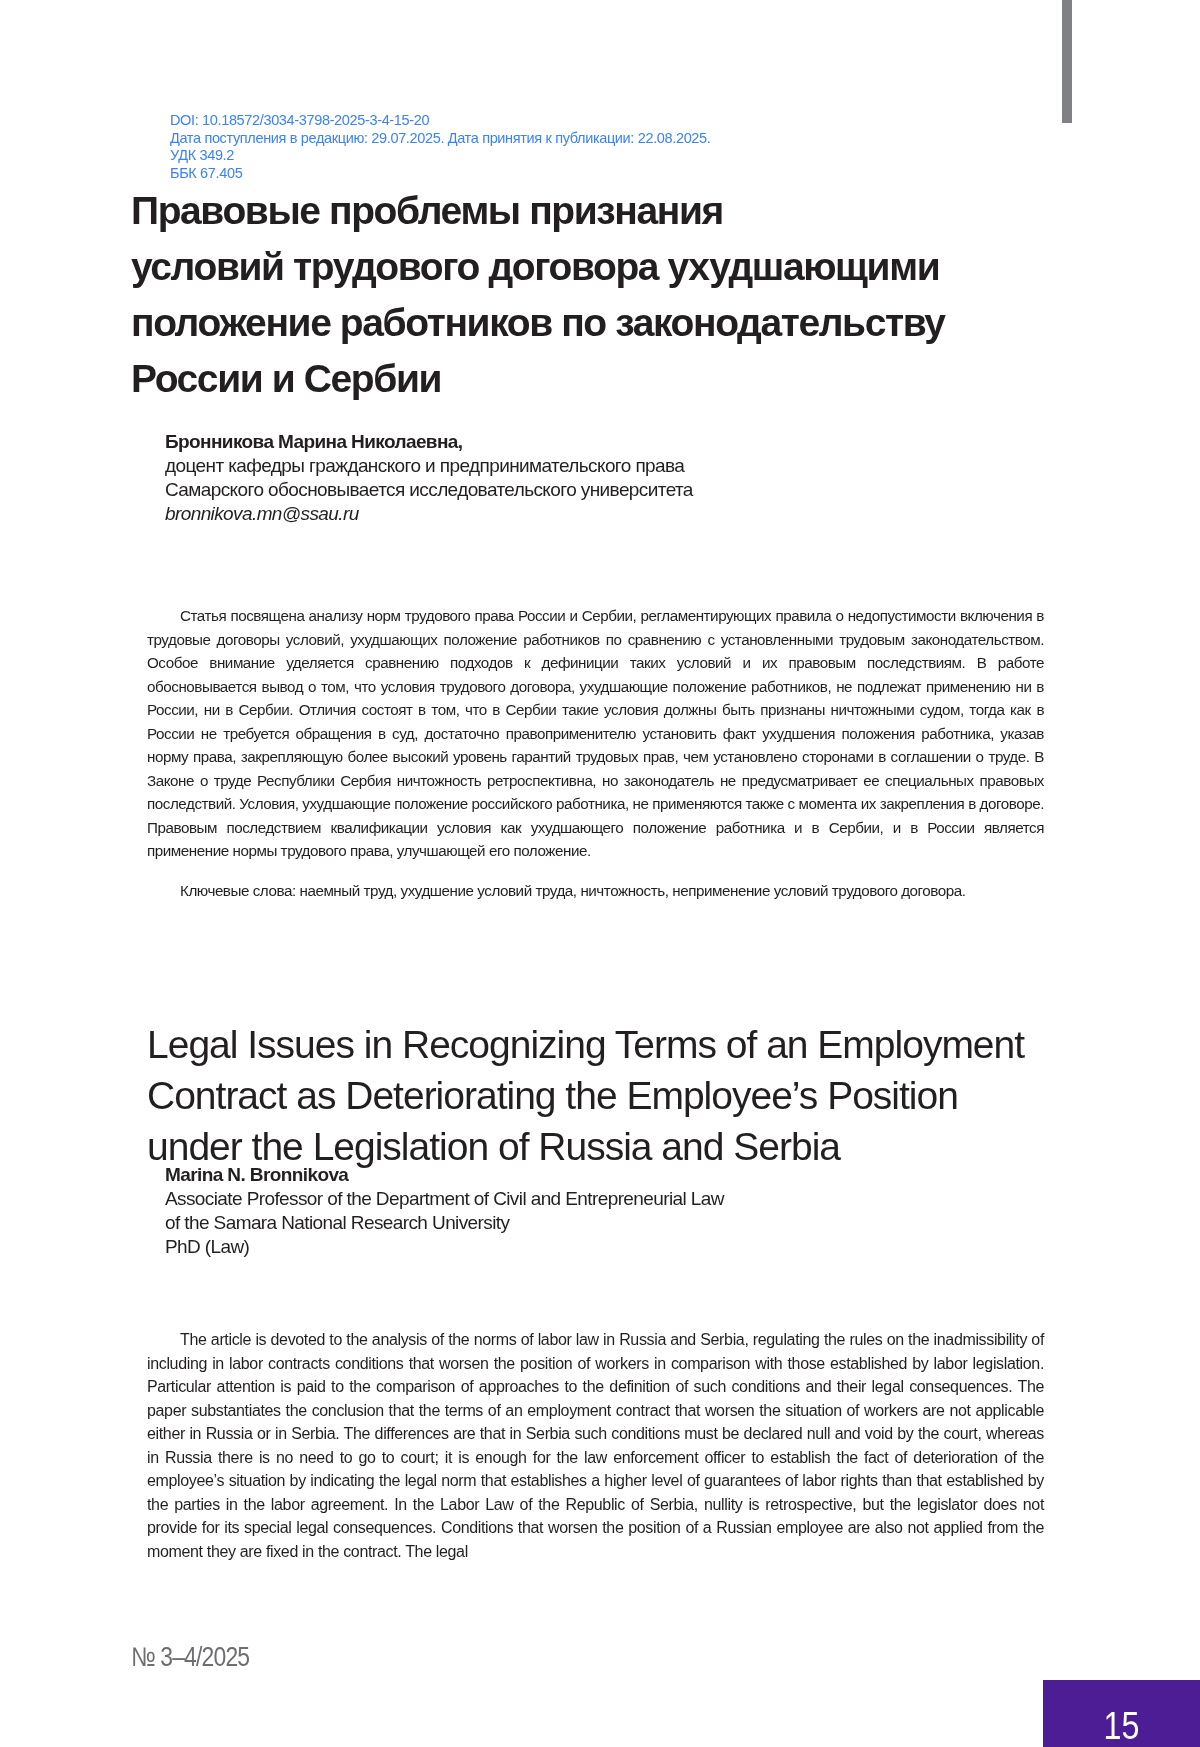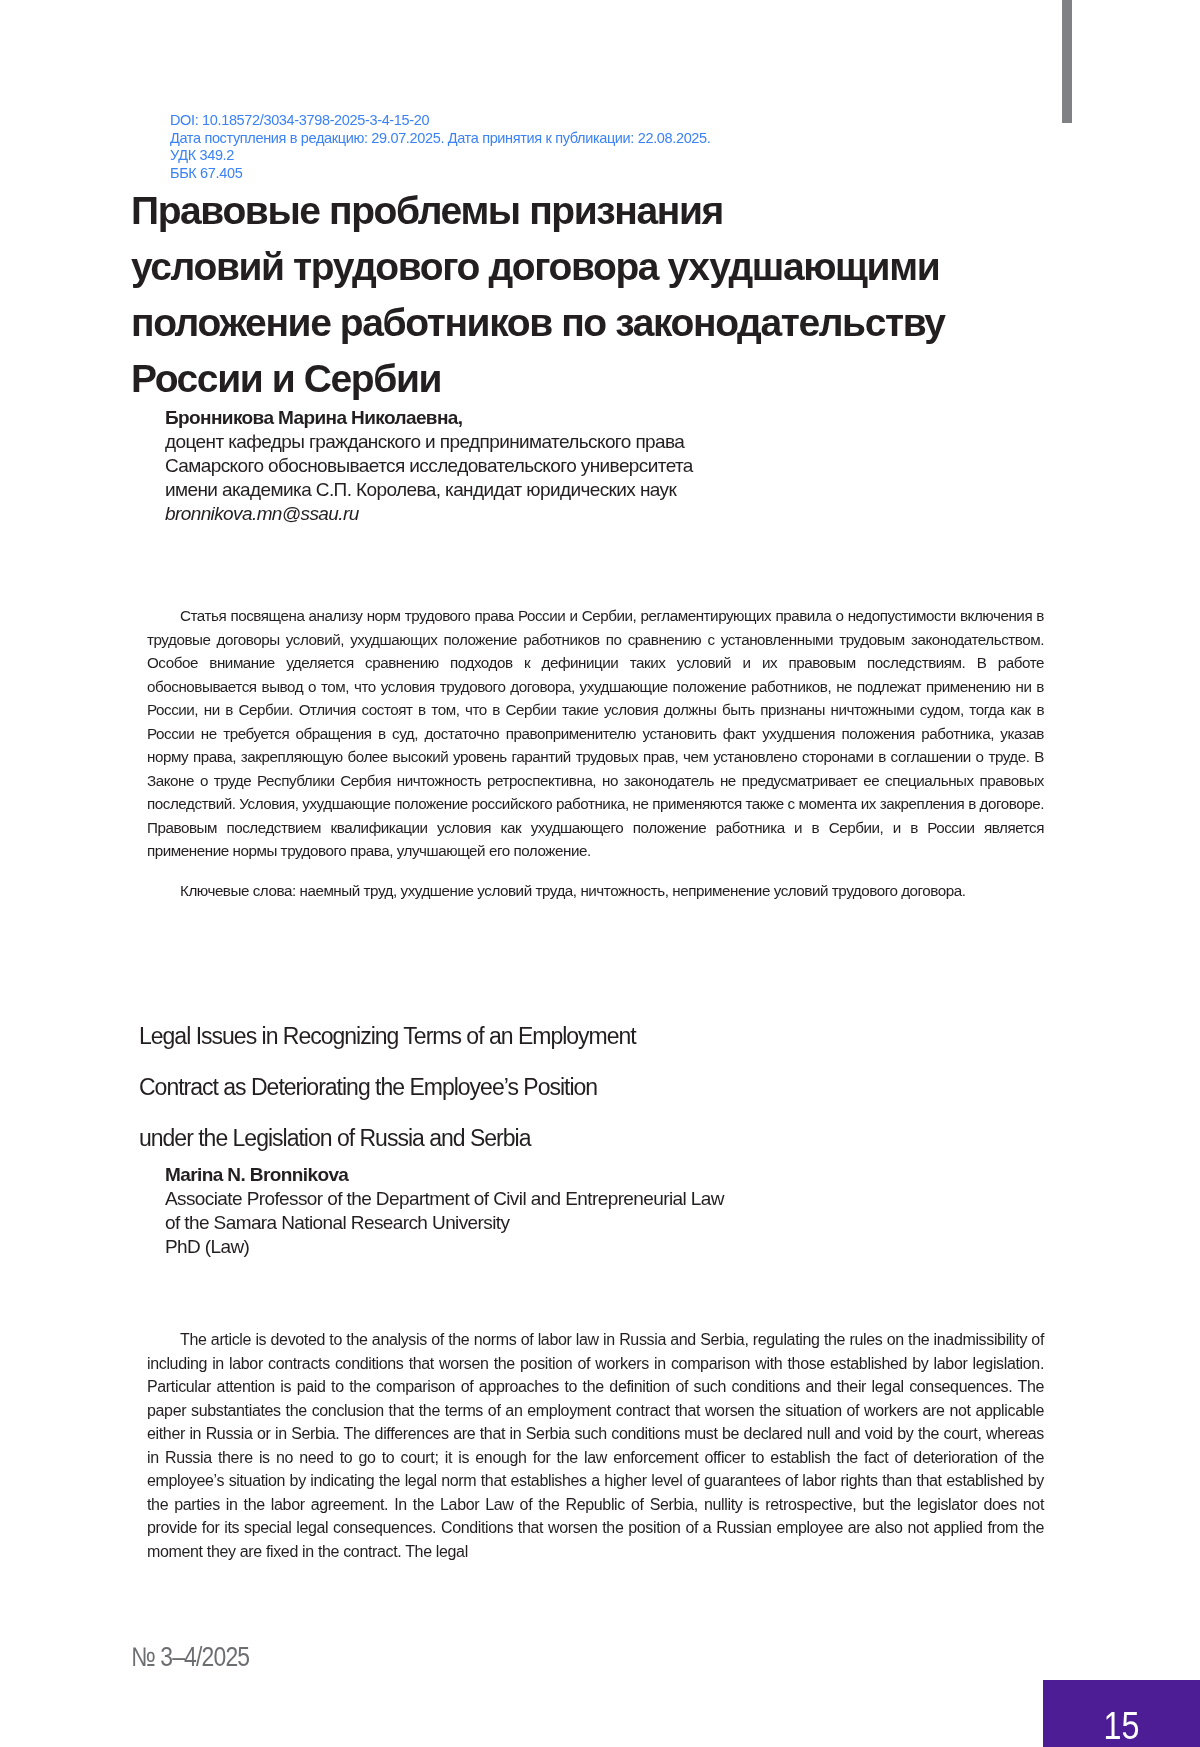--- a/index.html
+++ b/index.html
@@ -21,36 +21,36 @@
     .meta div { white-space: nowrap; }
     .title-ru {
       position: absolute; left: 131px; top: 183px; width: 930px;
       font-size: 39px; line-height: 56px; font-weight: bold; margin: 0;
       letter-spacing: -1.4px; color: #231f20;
     }
     .author-block {
       position: absolute; left: 165px; width: 820px;
       font-size: 19px; line-height: 24px; letter-spacing: -0.6px;
     }
-    .author-ru { top: 406px; }
+    .author-ru { top: 430px; }
     .author-en { top: 1163px; }
     .author-name { font-weight: bold; }
     .email { font-style: italic; }
     .abstract {
       position: absolute; left: 131px; width: 929px;
       font-size: 15.2px; line-height: 23.5px; text-align: justify;
       letter-spacing: -0.45px; margin: 0;
     }
     .abstract p { margin: 16px; text-indent: 33px; }
     .abstract-ru { top: 588px; }
     .abstract-en { top: 1312px; font-size: 16px; line-height: 23.5px; letter-spacing: -0.35px; }
     .kw-label { font-weight: normal; }
     .title-en {
       position: absolute; left: 131px; top: 1003px; width: 930px;
-      font-size: 23px; line-height: 51px; font-weight: normal; margin: 8px;
+      font-size: 39px; line-height: 51px; font-weight: normal; margin: 16px;
       letter-spacing: -1.0px; color: #231f20;
     }
     .footer-issue {
       position: absolute; left: 131px; top: 1642px;
       font-size: 27px; color: #6d6e71; letter-spacing: -1px;
       transform: scaleX(0.85); transform-origin: left center;
     }
     .page-tab {
       position: absolute; left: 1043px; top: 1680px; width: 157px; height: 150px;
       background: #4c1d95;
@@ -77,21 +77,20 @@
   <div>Правовые проблемы признания</div>
   <div>условий трудового договора ухудшающими</div>
   <div>положение работников по законодательству</div>
   <div>России и Сербии</div>
 </h1>
 
 <div class="author-block author-ru">
   <div class="author-name">Бронникова Марина Николаевна,</div>
   <div>доцент кафедры гражданского и предпринимательского права</div>
   <div>Самарского обосновывается исследовательского университета</div>
-  <div>имени академика С.П. Королева, кандидат юридических наук</div>
   <div class="email">bronnikova.mn@ssau.ru</div>
 </div>
 
 <div class="abstract abstract-ru">
   <p>Статья посвящена анализу норм трудового права России и Сербии, регламентирующих правила о недопустимости включения в трудовые договоры условий, ухудшающих положение работников по сравнению с установленными трудовым законодательством. Особое внимание уделяется сравнению подходов к дефиниции таких условий и их правовым последствиям. В работе обосновывается вывод о том, что условия трудового договора, ухудшающие положение работников, не подлежат применению ни в России, ни в Сербии. Отличия состоят в том, что в Сербии такие условия должны быть признаны ничтожными судом, тогда как в России не требуется обращения в суд, достаточно правоприменителю установить факт ухудшения положения работника, указав норму права, закрепляющую более высокий уровень гарантий трудовых прав, чем установлено сторонами в соглашении о труде. В Законе о труде Республики Сербия ничтожность ретроспективна, но законодатель не предусматривает ее специальных правовых последствий. Условия, ухудшающие положение российского работника, не применяются также с момента их закрепления в договоре. Правовым последствием квалификации условия как ухудшающего положение работника и в Сербии, и в России является применение нормы трудового права, улучшающей его положение.</p>
   <p><span class="kw-label">Ключевые слова:</span> <span>наемный труд, ухудшение условий труда, ничтожность, неприменение условий трудового договора.</span></p>
 </div>
 
 <h2 class="title-en">
   <div>Legal Issues in Recognizing Terms of an Employment</div>

